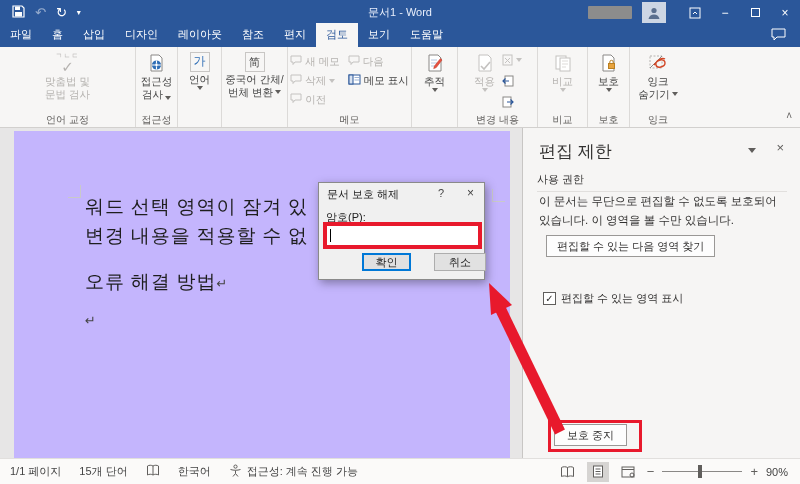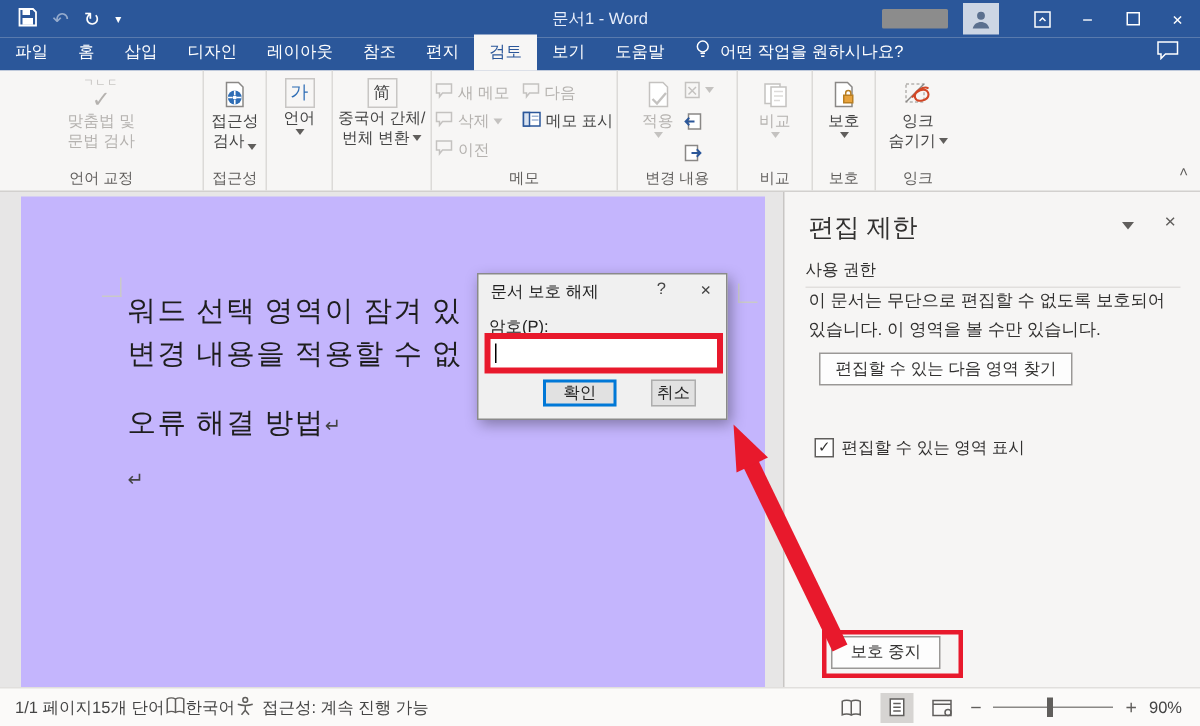--- a/index.html
+++ b/index.html
@@ -67,29 +67,29 @@
   .dialog { position:absolute; left:318px; top:182px; width:167px; height:98px; background:#f0f0f0; border:1px solid #8a8a8a; box-shadow:2px 3px 9px rgba(0,0,0,.35); z-index:5; }
   .dlg-title { position:absolute; left:8px; top:4px; font-size:11px; color:#222; }
   .dlg-help { position:absolute; right:40px; top:4px; font-size:11px; color:#444; }
   .dlg-close { position:absolute; right:10px; top:3px; font-size:12px; color:#444; }
   .dlg-label { position:absolute; left:7px; top:27px; font-size:11px; color:#222; }
   .dlg-label u { text-decoration:underline; }
   .dlg-input-red { position:absolute; left:4px; top:39px; width:159px; height:27px; border:4px solid #e8192c; background:#fff; z-index:7; }
   .dlg-caret { position:absolute; left:3px; top:3px; width:1px; height:13px; background:#000; }
   .dlg-btn { position:absolute; top:70px; height:18px; background:#e1e1e1; border:1px solid #adadad; font-size:11px; color:#222; text-align:center; line-height:16px; }
   .dlg-ok { left:43px; width:49px; border:2px solid #0078d7; line-height:14px; }
-  .dlg-cancel { left:115px; width:30px; }
+  .dlg-cancel { left:115px; width:52px; }
 
   
   .red-box-stop { position:absolute; left:548px; top:420px; width:94px; height:32px; border:3px solid #e8192c; z-index:8; }
   .arrow-svg { position:absolute; left:0; top:0; width:800px; height:484px; pointer-events:none; z-index:9; }
 
   
   .statusbar { position:absolute; left:0; top:458px; width:800px; height:26px; background:#fbfaf9; border-top:1px solid #e1dfdd; display:flex; align-items:center; font-size:11px; color:#444; }
-  .sb-left { display:flex; align-items:center; padding-left:10px; }
+  .sb-left { display:flex; align-items:center; gap:18px; padding-left:10px; }
   .sb-right { margin-left:auto; display:flex; align-items:center; gap:8px; padding-right:12px; }
   .viewbtn { width:22px; height:20px; display:flex; align-items:center; justify-content:center; }
   .viewbtn.sel { background:#d6d4d2; }
   .zoom-track { position:relative; width:80px; height:1px; background:#8a8886; }
   .zoom-thumb { position:absolute; left:36px; top:-6px; width:4px; height:13px; background:#605e5c; }
 </style>
 </head>
 <body>
 
 <div class="app">
@@ -134,29 +134,20 @@
     <div class="tab">파일</div>
     <div class="tab">홈</div>
     <div class="tab">삽입</div>
     <div class="tab">디자인</div>
     <div class="tab">레이아웃</div>
     <div class="tab">참조</div>
     <div class="tab">편지</div>
     <div class="tab selected">검토</div>
     <div class="tab">보기</div>
     <div class="tab">도움말</div>
-    <div class="tellme">
-      <span>
-        <svg width="11" height="13" viewBox="0 0 11 13">
-            <circle cx="5.5" cy="5" r="3.6" fill="none" stroke="#fff"></circle>
-            <path d="M4 9.5h3M4.4 11.5h2.2" stroke="#fff"></path>
-          </svg>
-      </span>
-      <span>어떤 작업을 원하시나요?</span>
-    </div>
     <div class="tab-right">
       <svg width="15" height="13" viewBox="0 0 15 13">
           <path d="M1 1h13v8H6l-3 3v-3H1z" fill="none" stroke="#fff"></path>
         </svg>
     </div>
   </div>
 
   <div class="ribbon">
 
     <div class="rgroup" style="width:136px;">
@@ -254,20 +245,36 @@
             <span><svg width="12" height="11" viewBox="0 0 12 11">
                   <path d="M1 1h10v6H5l-2 2.5V7H1z" fill="none" stroke="#c4c2c0"></path>
                 </svg></span>
             <span>이전</span>
           </div>
         </div>
       </div>
       <div class="rlabel">메모</div>
     </div>
 
+    <div class="rgroup" style="width:46px;">
+      <div class="rbody">
+        <div class="bigbtn">
+          <span class="iconbox">
+            <svg width="16" height="18" viewBox="0 0 16 18">
+                <path d="M2 1h9l3 3v13H2z" fill="#fff" stroke="#8a8886"></path>
+                <path d="M4 6h6M4 9h6M4 12h4" stroke="#b5c7e0"></path>
+                <path d="M13.5 4.5L7.5 12l-.8 2.6 2.5-1L15 6z" fill="#e8513f" stroke="#c23b2b" stroke-width=".6"></path>
+              </svg>
+          </span>
+          <span>추적</span>
+          <span class="tri"></span>
+        </div>
+      </div>
+      <div class="rlabel"></div>
+    </div>
 
     <div class="rgroup" style="width:80px;">
       <div class="rbody">
         <div class="bigbtn disabled">
           <span class="iconbox">
             <svg width="16" height="18" viewBox="0 0 16 18">
                 <path d="M2 1h9l3 3v13H2z" fill="#fff" stroke="#c4c2c0"></path>
                 <path d="M4 12l3 3 6-7" fill="none" stroke="#c4c2c0" stroke-width="1.6"></path>
               </svg>
           </span>

